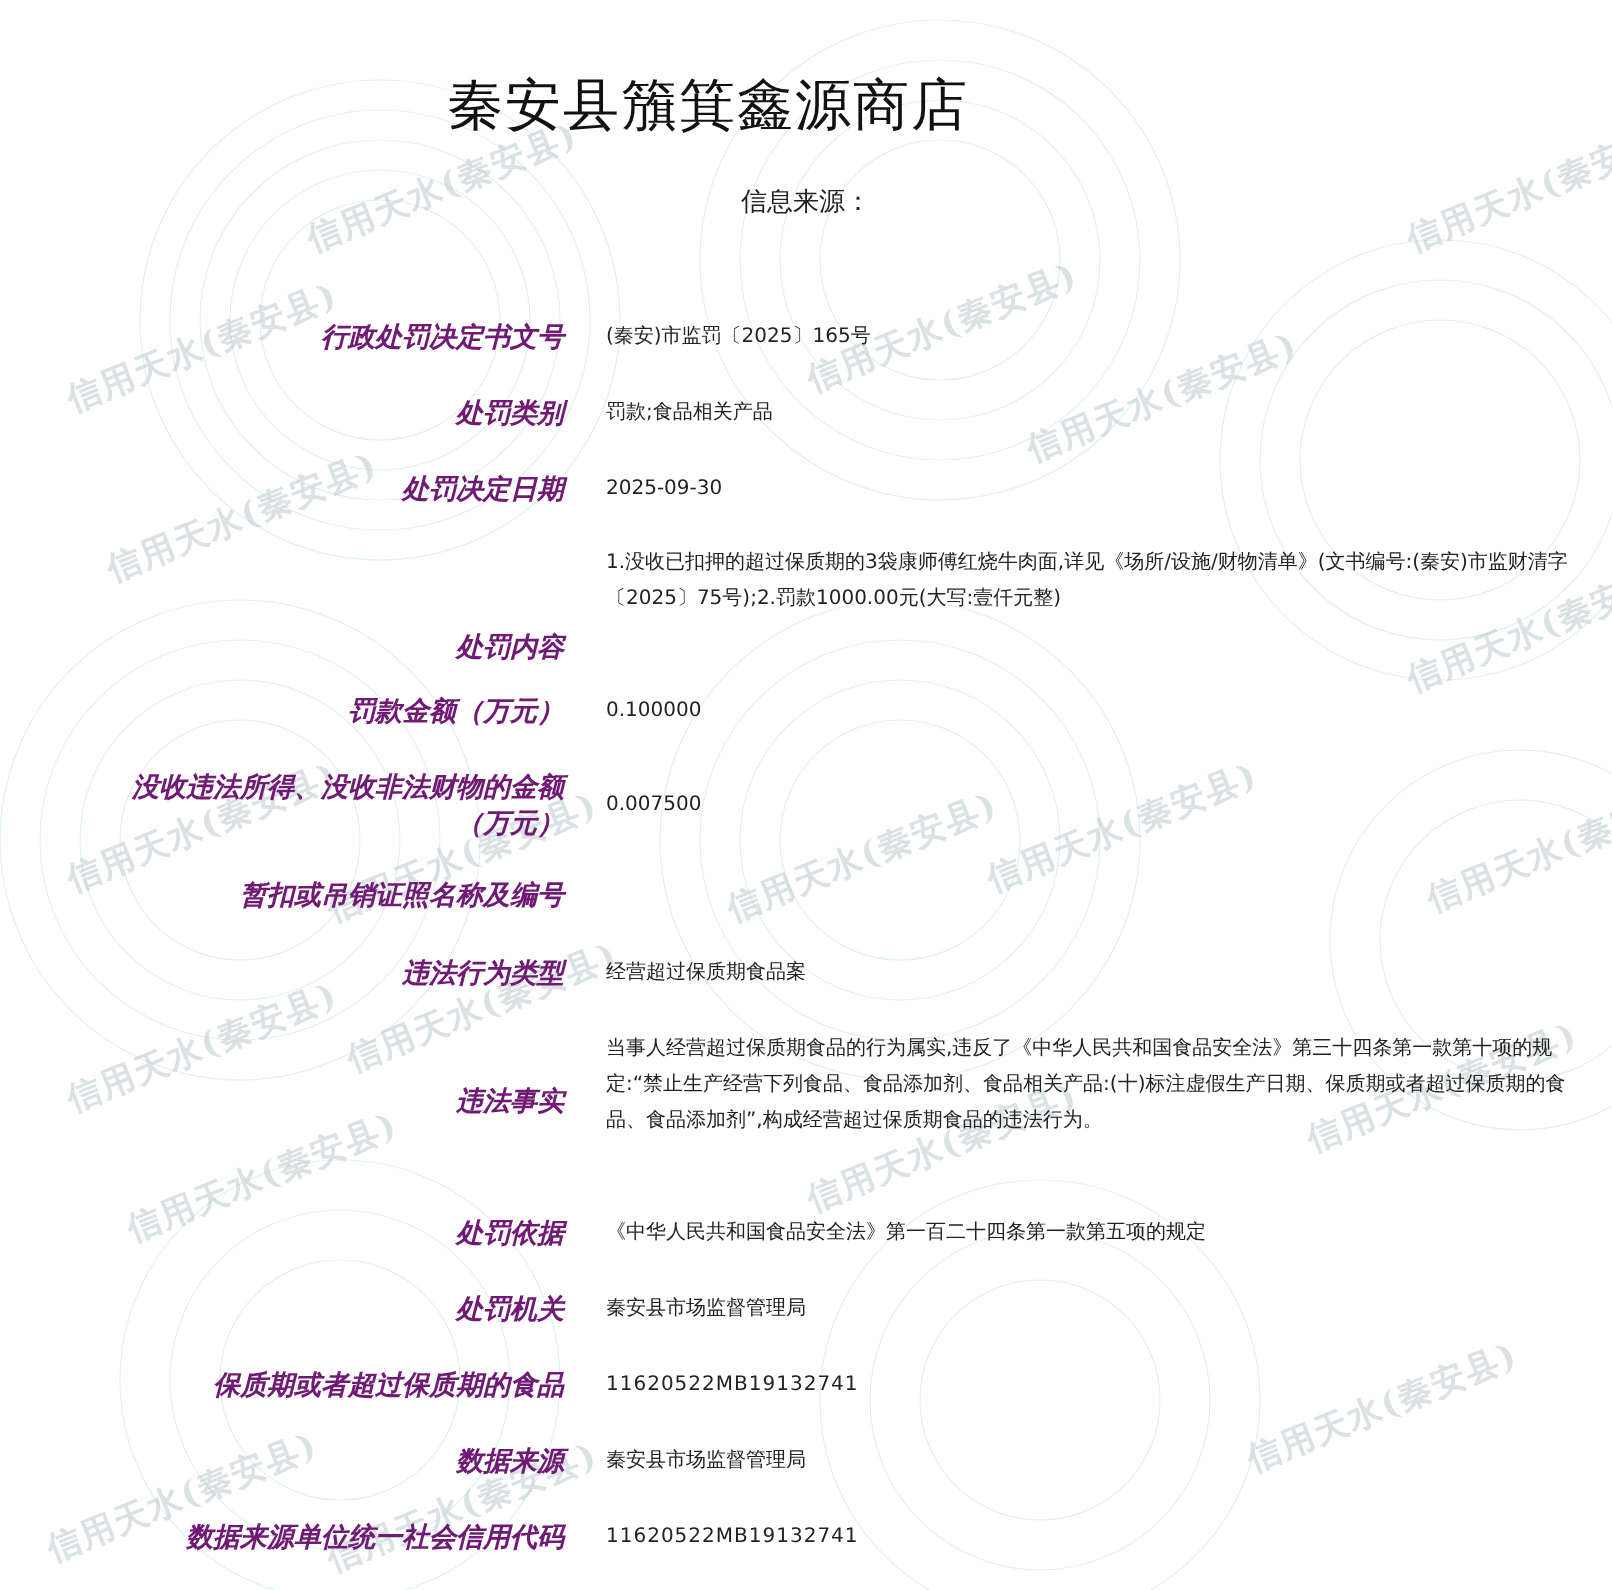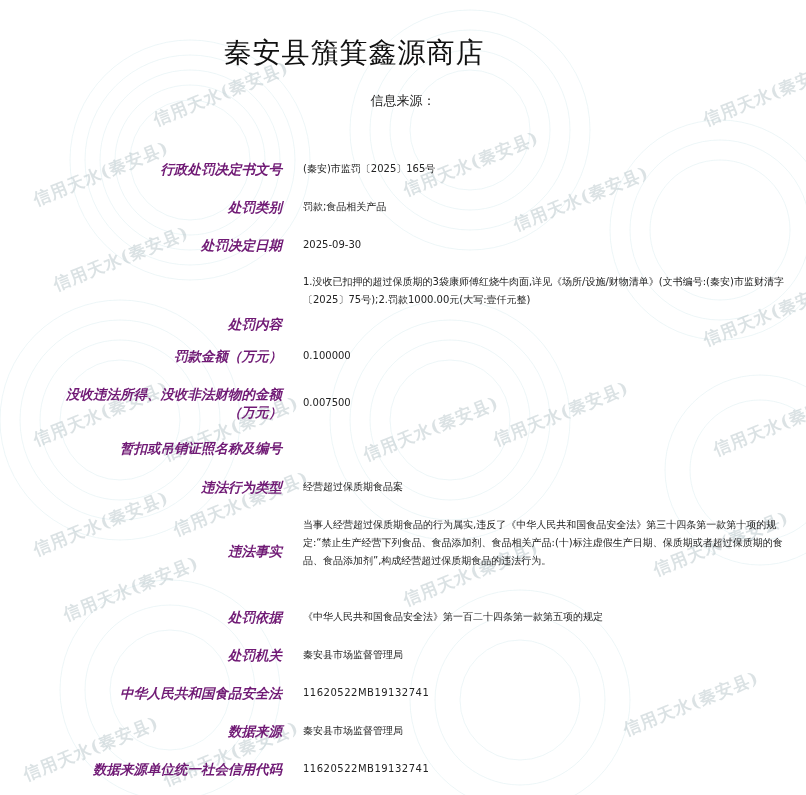--- a/index.html
+++ b/index.html
@@ -215,21 +215,21 @@
     <div class="label">处罚依据</div>
     <div class="value">《中华人民共和国食品安全法》第一百二十四条第一款第五项的规定</div>
   </div>
 
   <div class="row" style="top:646px;">
     <div class="label">处罚机关</div>
     <div class="value">秦安县市场监督管理局</div>
   </div>
 
   <div class="row" style="top:684px;">
-    <div class="label">中华人民共和国食品安全法</div>
+    <div class="label">保质期或者超过保质期的食品</div>
     <div class="value" style="letter-spacing:0.5px;">11620522MB19132741</div>
   </div>
 
   <div class="row" style="top:722px;">
     <div class="label">数据来源</div>
     <div class="value">秦安县市场监督管理局</div>
   </div>
 
   <div class="row" style="top:760px;">
     <div class="label">数据来源单位统一社会信用代码</div>

